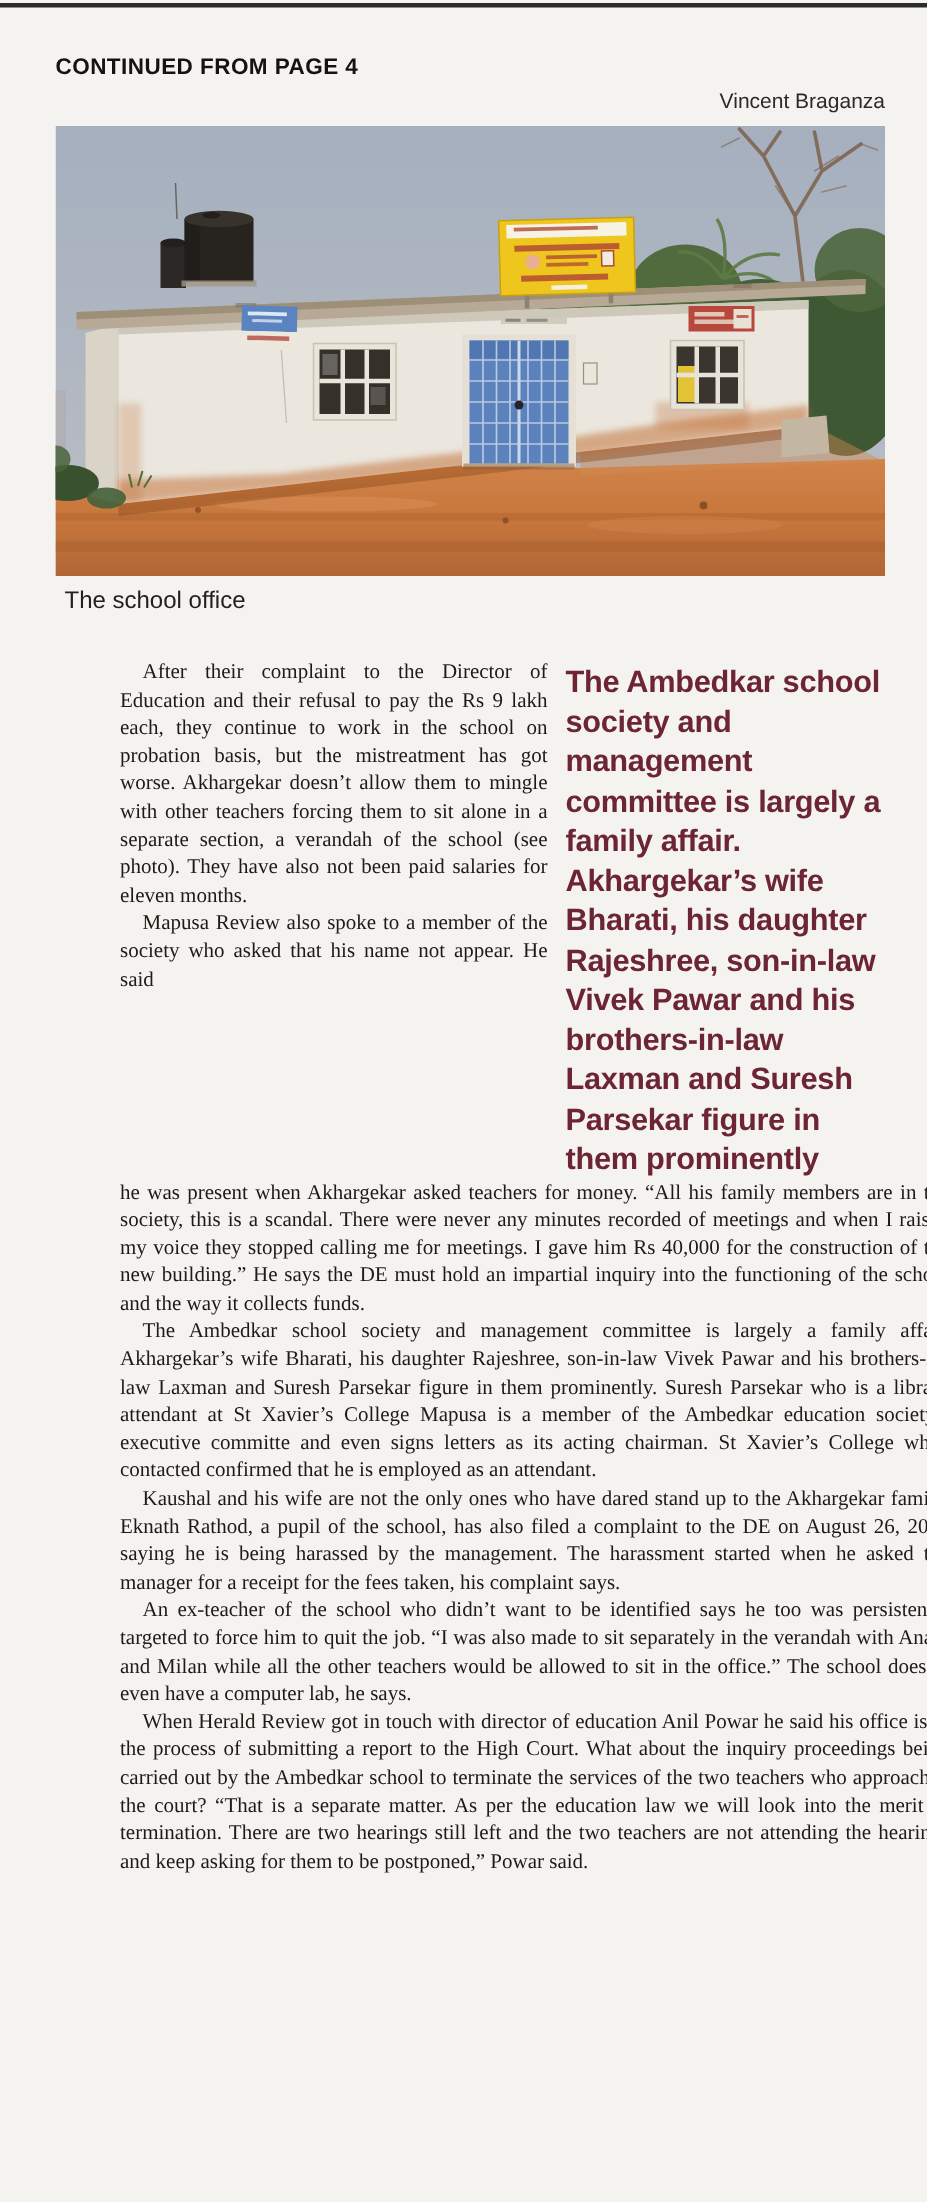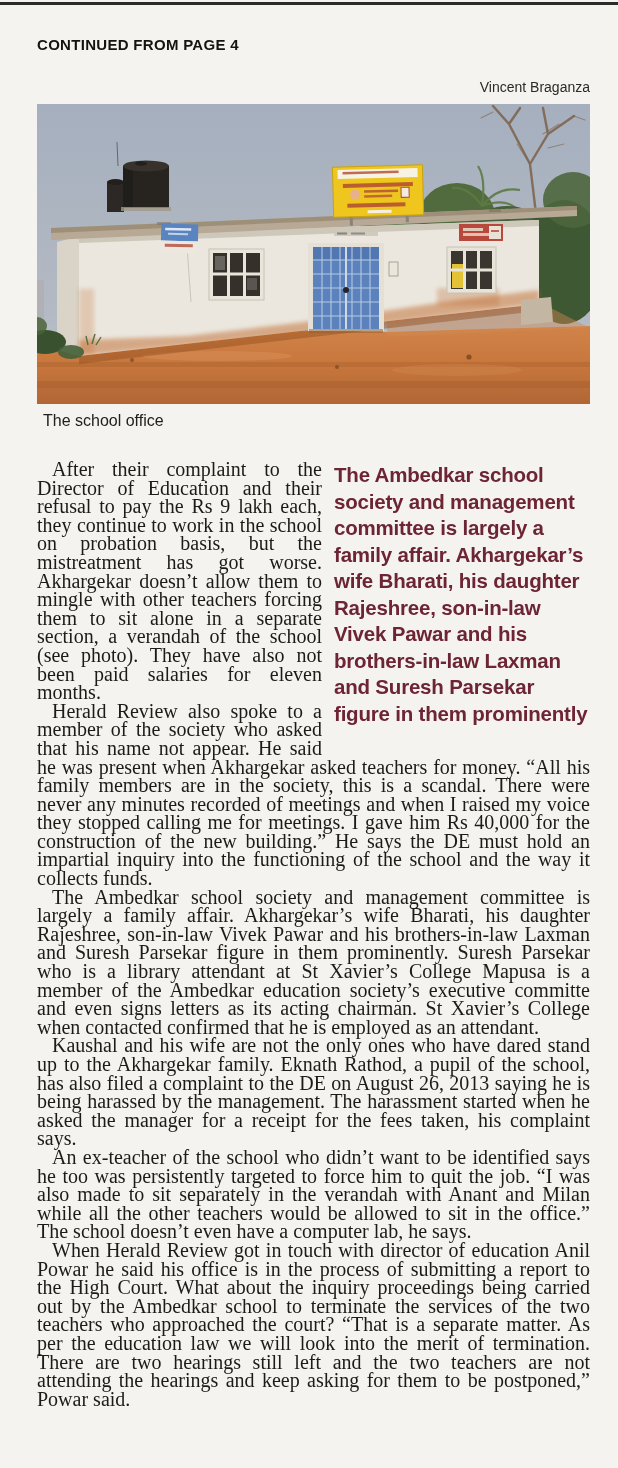--- a/index.html
+++ b/index.html
@@ -24,38 +24,39 @@
   }
   h1.headline {
     font-family: "Liberation Serif", serif;
     font-weight: bold; font-size: 53px; line-height: 1.05;
     letter-spacing: -1.5px; word-spacing: 7px;
     color: #14100d; margin-top: 7px;
   }
   .byline {
     font-family: "Liberation Sans", sans-serif;
     font-size: 14px; color: #2c2a26;
-    text-align: right; margin-top: 26px; margin-bottom: 9px;
+    text-align: right; margin-top: 6px; margin-bottom: 9px;
   }
   figure.photo-fig { width: 553px; }
   figure.photo-fig svg { display: block; width: 553px; height: 300px; }
   figcaption.caption {
     font-family: "Liberation Sans", sans-serif;
     font-size: 16px; color: #23211e;
     margin-top: 8px; padding-left: 6px;
   }
   .two-col {
     display: flex; gap: 12px; margin-top: 30px; width: 553px;
   }
   .col-left { width: 285px; flex: 0 0 285px; }
   .body-text {
-    font-size: 20px; line-height: 18.6px;
+    font-size: 14px; line-height: 18.6px;
     text-align: justify;
     hyphens: auto; -webkit-hyphens: auto;
     color: #1e1b17;
+    margin-left: 43px;
   }
   p.indent { text-indent: 15px; }
   p.stretch-last { text-align-last: justify; }
   .pull-quote {
     flex: 1 1 auto;
     font-family: "Liberation Sans", sans-serif;
     font-weight: bold; font-size: 20.5px; line-height: 26.5px;
     letter-spacing: -0.2px;
     padding-top: 2px;
   }
@@ -255,21 +256,21 @@
         <ellipse cx="0" cy="222" rx="10" ry="9" fill="#4a6339" opacity="0.85"></ellipse>
         <path d="M55,240 l3,-10 M59,241 l5,-8 M51,241 l-2,-9" stroke="#55703d" stroke-width="1.4" fill="none"></path>
       </g>
     </svg>
     <figcaption class="caption">The school office</figcaption>
   </figure>
 
   <div class="two-col">
     <div class="col-left body-text">
       <p class="indent">After their complaint to the Director of Education and their refusal to pay the Rs 9 lakh each, they continue to work in the school on probation basis, but the mistreatment has got worse. Akhargekar doesn’t allow them to mingle with other teachers forcing them to sit alone in a separate section, a verandah of the school (see photo). They have also not been paid salaries for eleven months.</p>
-      <p class="indent stretch-last">Herald Review also spoke to a member of the society who asked that his name not appear. He said</p>
+      <p class="indent stretch-last">Mapusa Review also spoke to a member of the society who asked that his name not appear. He said</p>
     </div>
     <div class="pull-quote" style="color: rgb(109, 36, 51);">The Ambedkar school society and management committee is largely a family affair. Akhargekar’s wife Bharati, his daughter Rajeshree, son-in-law Vivek Pawar and his brothers-in-law Laxman and Suresh Parsekar figure in them prominently</div>
   </div>
 
   <div class="full-text body-text">
     <p>he was present when Akhargekar asked teachers for money. “All his family members are in the society, this is a scandal. There were never any minutes recorded of meetings and when I raised my voice they stopped calling me for meetings. I gave him Rs 40,000 for the construction of the new building.” He says the DE must hold an impartial inquiry into the functioning of the school and the way it collects funds.</p>
     <p class="indent">The Ambedkar school society and management committee is largely a family affair. Akhargekar’s wife Bharati, his daughter Rajeshree, son-in-law Vivek Pawar and his brothers-in-law Laxman and Suresh Parsekar figure in them prominently. Suresh Parsekar who is a library attendant at St Xavier’s College Mapusa is a member of the Ambedkar education society’s executive committe and even signs letters as its acting chairman. St Xavier’s College when contacted confirmed that he is employed as an attendant.</p>
     <p class="indent">Kaushal and his wife are not the only ones who have dared stand up to the Akhargekar family. Eknath Rathod, a pupil of the school, has also filed a complaint to the DE on August 26, 2013 saying he is being harassed by the management. The harassment started when he asked the manager for a receipt for the fees taken, his complaint says.</p>
     <p class="indent">An ex-teacher of the school who didn’t want to be identified says he too was persistently targeted to force him to quit the job. “I was also made to sit separately in the verandah with Anant and Milan while all the other teachers would be allowed to sit in the office.” The school doesn’t even have a computer lab, he says.</p>
     <p class="indent">When Herald Review got in touch with director of education Anil Powar he said his office is in the process of submitting a report to the High Court. What about the inquiry proceedings being carried out by the Ambedkar school to terminate the services of the two teachers who approached the court? “That is a separate matter. As per the education law we will look into the merit of termination. There are two hearings still left and the two teachers are not attending the hearings and keep asking for them to be postponed,” Powar said.</p>

